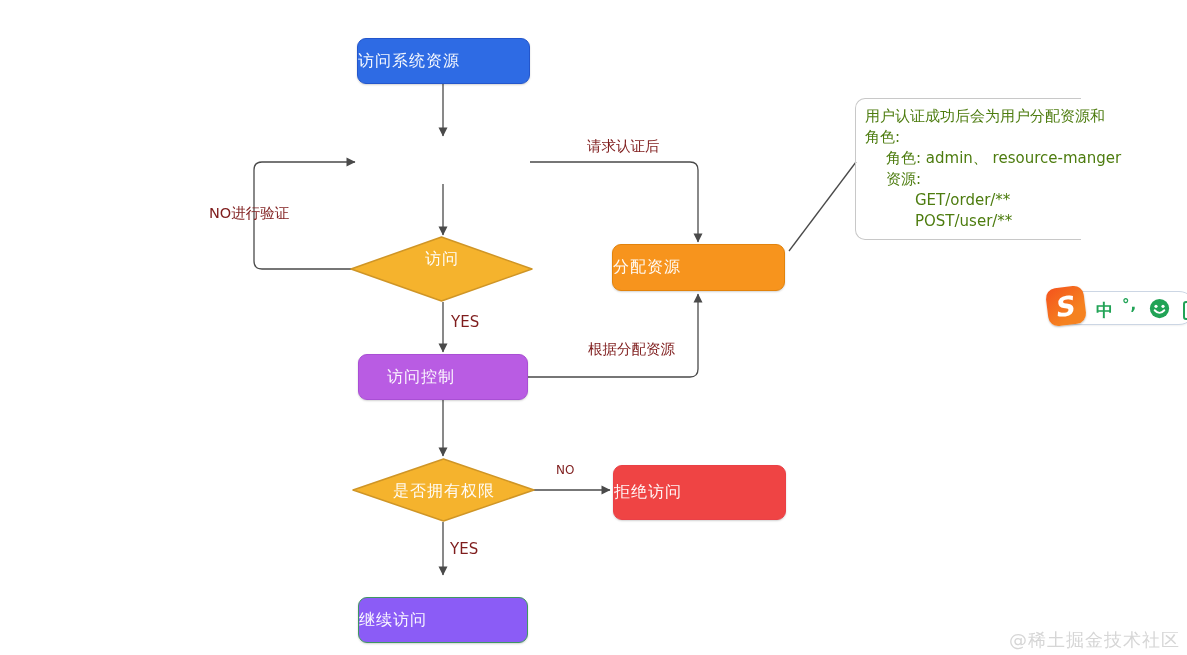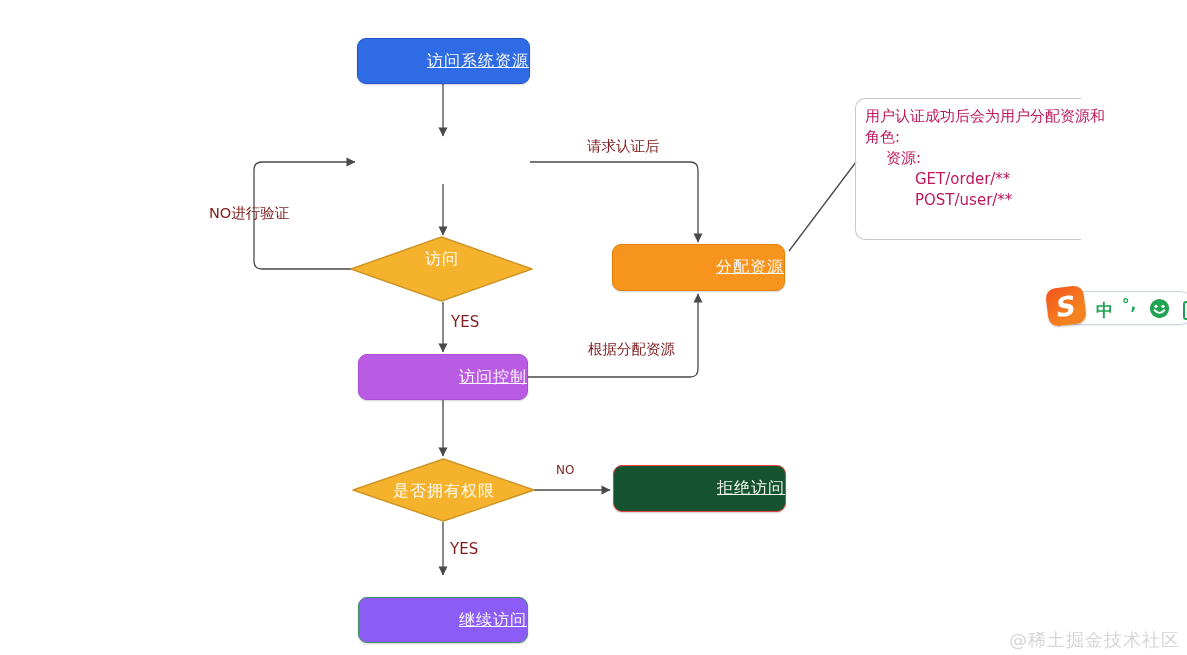--- a/index.html
+++ b/index.html
@@ -4,29 +4,29 @@
 <style>
   html,body{margin:0;padding:0;background:#ffffff;}
   .canvas{
     position:relative;width:1187px;height:655px;background:#ffffff;
     overflow:hidden;font-family:"DejaVu Sans","Liberation Sans",sans-serif;
   }
   svg.layer{position:absolute;left:0;top:0;width:1187px;height:655px;}
 
   
   .node{
-    position:absolute;display:flex;align-items:center;justify-content:flex-end;
+    position:absolute;display:flex;align-items:center;justify-content:flex-start;
     border-radius:9px;color:rgba(255,255,255,0.95);font-size:16px;letter-spacing:1px;
-    box-shadow:0 1px 2px rgba(0,0,0,0.18);box-sizing:border-box;text-decoration:underline;
+    box-shadow:0 1px 2px rgba(0,0,0,0.18);box-sizing:border-box;
   }
   .n-access   {left:357px;top:38px; width:173px;height:46px;background:#2e6be4;border:1px solid #2356cc;}
   .n-request  {left:357px;top:138px;width:173px;height:46px;background:#2e6be4;border:1px solid #2356cc;}
   .n-control  {left:358px;top:354px;width:170px;height:46px;background:#b95ce3;border:1px solid #a94fd4;padding-left:28px;}
   .n-allocate {left:612px;top:244px;width:173px;height:47px;background:#f7941d;border:1px solid #e2830c;}
-  .n-deny     {left:613px;top:465px;width:173px;height:47px;background:#14532d;border:1px solid #ea4046;}
+  .n-deny     {left:613px;top:465px;width:173px;height:55px;background:#ef4444;border:1px solid #ea4046;}
   .n-continue {left:358px;top:578px;width:170px;height:46px;background:#8b5cf6;border:1px solid #3f9762;margin-top:19px;}
 
   
   .dtext{
     position:absolute;color:rgba(255,255,255,0.96);font-size:16px;line-height:20px;
     text-align:center;letter-spacing:1px;
   }
   .d-anon{left:361px;top:249px;width:162px;}
   .d-perm{left:363px;top:481px;width:162px;}
 
@@ -37,21 +37,21 @@
   .l-afterauth{left:587px;top:137px;}
   .l-byalloc  {left:581px;top:340px;margin-left:7px;}
   .l-no2      {left:556px;top:463px;font-size:12px;}
   .l-yes2     {left:450px;top:540px;font-size:15px;}
 
   
   .note{
     position:absolute;left:855px;top:98px;width:226px;height:142px;
     border:1.5px solid #c8c8c8;border-right:none;border-radius:10px 0 0 10px;
     box-sizing:border-box;padding:7px 0 0 9px;
-    color:#be185d;font-size:15px;line-height:21px;
+    color:#4d7c0f;font-size:15px;line-height:21px;
   }
   .note .line{white-space:nowrap;}
   .note .ind1{padding-left:21px;}
   .note .ind2{padding-left:50px;}
 
   
   .ime-bar{
     position:absolute;left:1054px;top:291px;width:142px;height:34px;
     background:#ffffff;border:1px solid #ccd6e4;border-radius:17px;
     box-sizing:border-box;box-shadow:0 1px 2px rgba(0,0,0,0.06);
@@ -134,20 +134,21 @@
   <div class="elabel l-noverify">NO进行验证</div>
   <div class="elabel l-afterauth">请求认证后</div>
   <div class="elabel l-yes1">YES</div>
   <div class="elabel l-byalloc">根据分配资源</div>
   <div class="elabel l-no2">NO</div>
   <div class="elabel l-yes2">YES</div>
 
   <div class="note">
     <div class="line">用户认证成功后会为用户分配资源和</div>
     <div class="line">角色:</div>
+    <div class="line ind1">角色: admin、 resource-manger</div>
     <div class="line ind1">资源:</div>
     <div class="line ind2">GET/order/**</div>
     <div class="line ind2">POST/user/**</div>
   </div>
 
   <div class="ime-bar"></div>
   <div class="ime-logo">S</div>
   <div class="ime-item ime-lang">中</div>
   <div class="ime-item ime-punct">°,</div>
   <svg class="ime-smiley" style="position:absolute;" viewBox="0 0 24 24">

